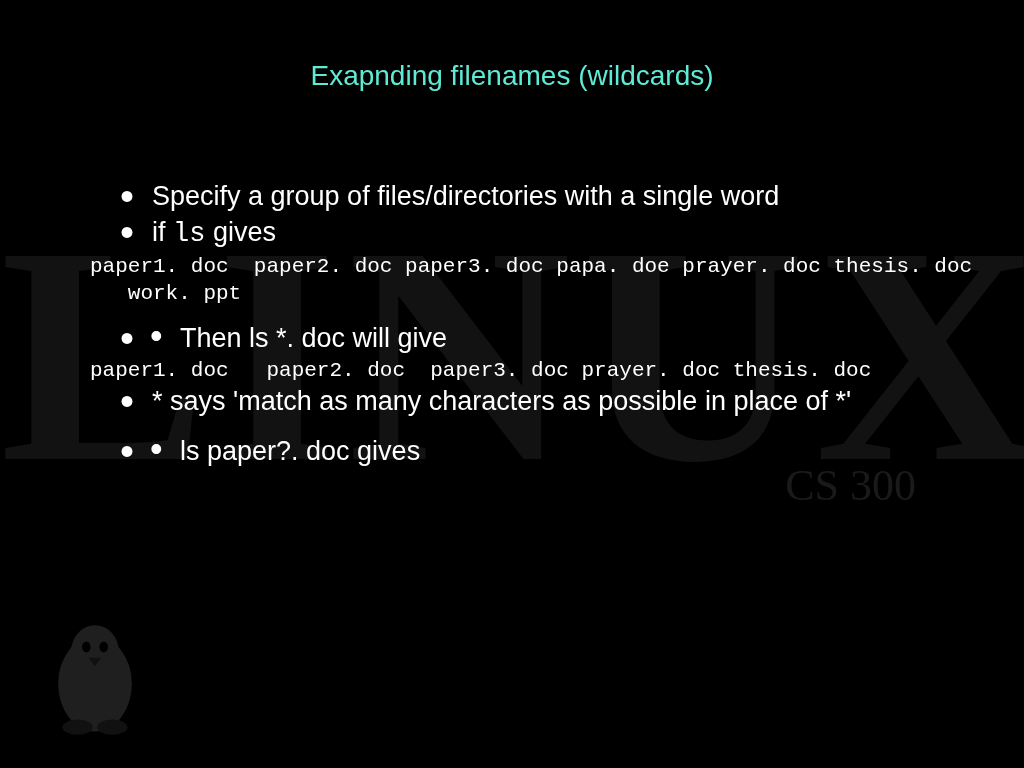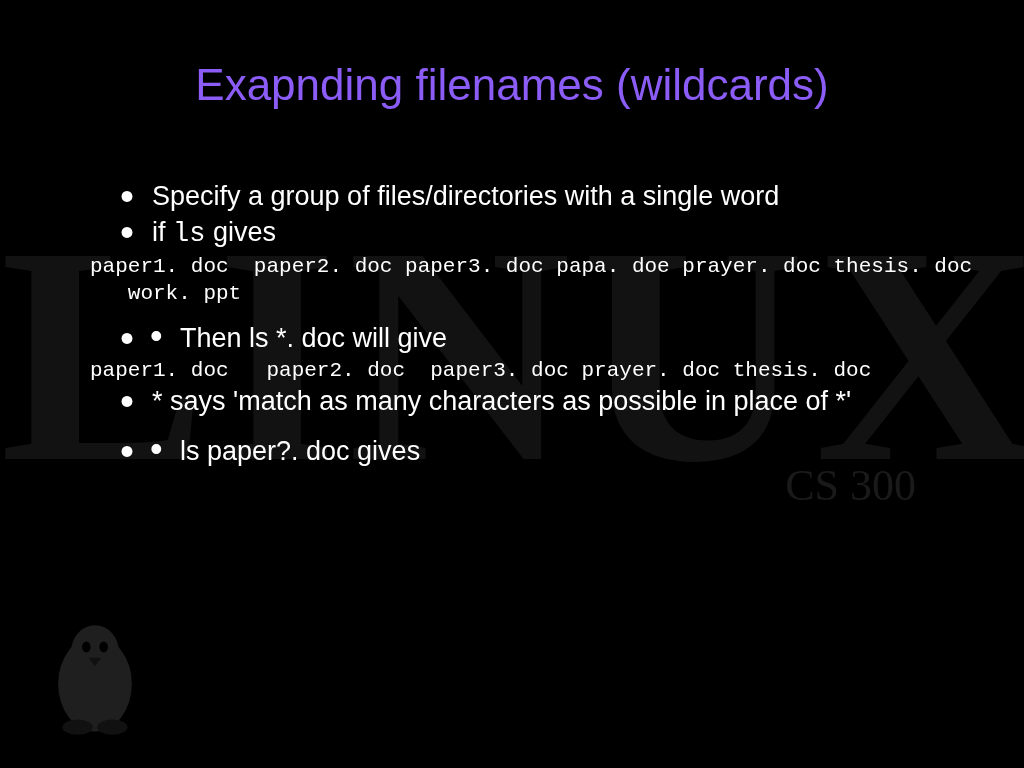--- a/index.html
+++ b/index.html
@@ -51,22 +51,22 @@
     opacity: 0.12;
     pointer-events: none;
   }
   .penguin svg { width: 100%; height: 100%; }
   .title {
     position: absolute;
     top: 60px;
     left: 0;
     right: 0;
     text-align: center;
-    font-size: 44px;
-    color: #8b5cf6;
+    font-size: 28px;
+    color: #5eead4;
   }
   .body {
     position: absolute;
     top: 180px;
     left: 120px;
     right: 68px;
     font-size: 27px;
     line-height: 1.25;
   }
   ul.top {

